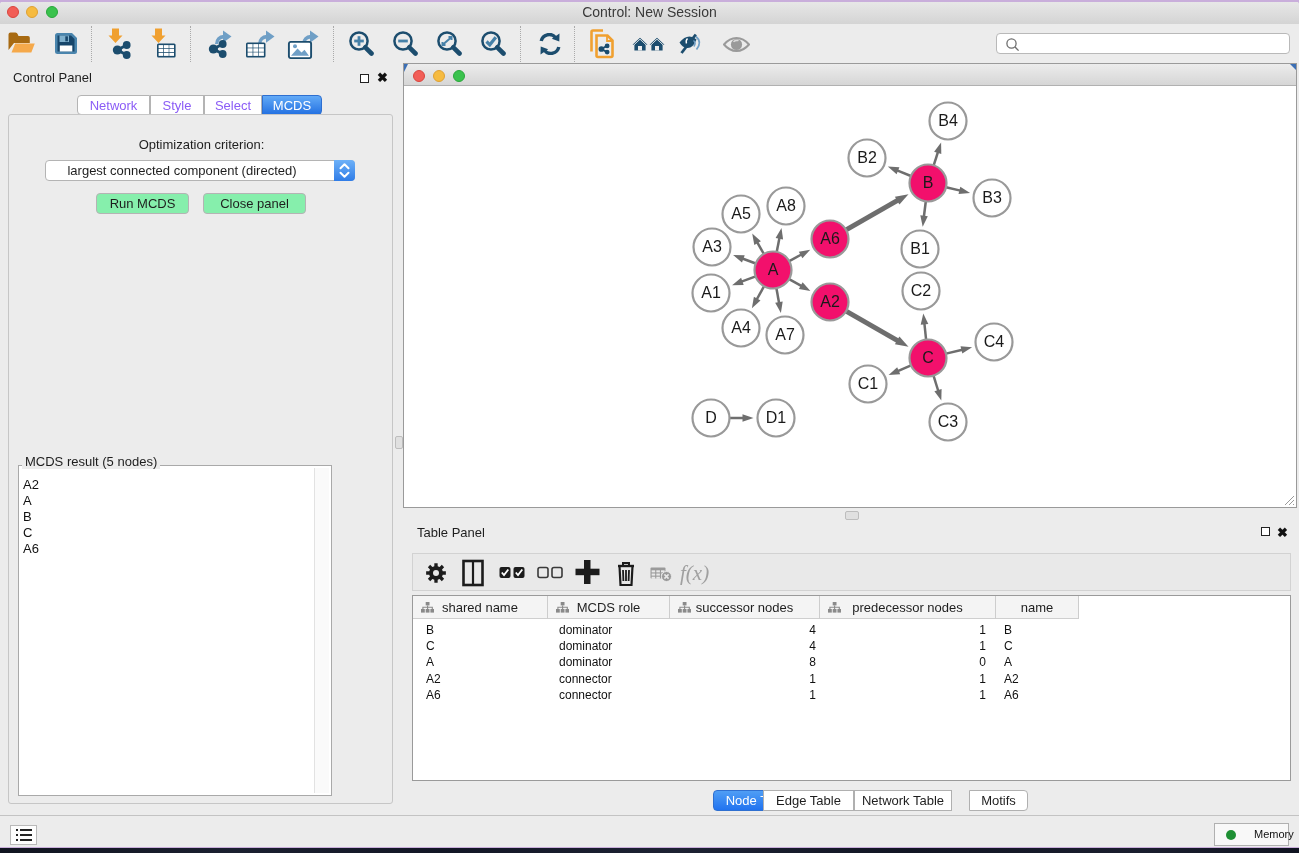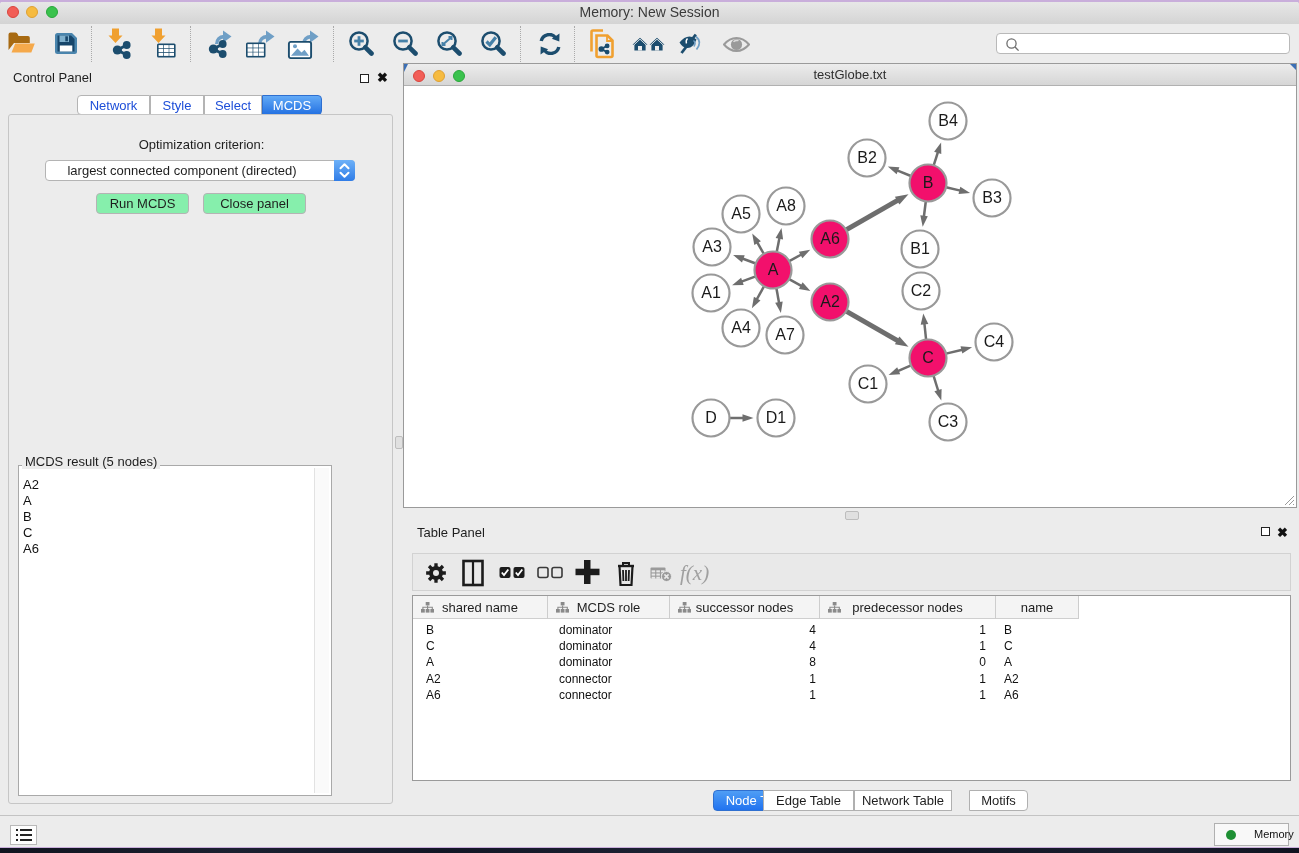--- a/index.html
+++ b/index.html
@@ -17,21 +17,21 @@
 .tl.g { background:#3ac24d; border:0.5px solid #2aa73c; }
 
 #toolbar { position:absolute; left:0; top:24px; width:1299px; height:40px; background:#ececec; }
 .sep { position:absolute; top:2px; height:36px; width:0; border-left:1px dotted #aaa; }
 .ticon { position:absolute; top:4px; }
 #searchbox { position:absolute; left:996px; top:33px; width:294px; height:21px; background:#fff; border:1px solid #b9b9b9; border-radius:4px; }
 
 #cp-title { position:absolute; left:13px; top:70px; font-size:13px; color:#1e1e1e; }
 .float-ic { position:absolute; width:9px; height:9px; border:1.5px solid #222; background:#fff; }
 .close-x { position:absolute; font-size:13px; font-weight:bold; color:#111; }
-.cptab { position:absolute; top:0; height:20px; background:#fff; border:1px solid #b4b4b4; font-size:13px; color:#1d4ed8; text-align:center; line-height:19px; }
+.cptab { position:absolute; top:0; height:20px; background:#fff; border:1px solid #b4b4b4; font-size:13px; color:#8b5cf6; text-align:center; line-height:19px; }
 #cp-body { position:absolute; left:8px; top:114px; width:385px; height:690px; background:#ececec; border:1px solid #c6c6c6; border-radius:3px; }
 #opt-label { position:absolute; left:0; width:385px; top:22px; text-align:center; font-size:13px; color:#1e1e1e; }
 #combo { position:absolute; left:36px; top:45px; width:310px; height:21px; background:#fff; border:1px solid #b4b4b4; border-radius:4px; }
 #combo .ctext { position:absolute; left:0; right:36px; top:2px; text-align:center; font-size:13px; color:#1e1e1e; }
 #combo .stepper { position:absolute; right:-1px; top:-1px; width:21px; height:21px; border-radius:0 4px 4px 0; background:linear-gradient(#6db1f8,#2f7ce7); }
 .btn { position:absolute; height:21px; background:#86efac; border:1px solid #b4b4b4; border-radius:4px; font-size:13px; color:#1e1e1e; text-align:center; line-height:19px; }
 #fieldset { position:absolute; left:9px; top:350px; width:314px; height:331px; background:#fff; border:1px solid #a9a9a9; }
 #fieldset .legend { position:absolute; left:3px; top:-12px; background:#ececec; padding:0 3px; font-size:13px; color:#1e1e1e; }
 #fieldset .item { position:absolute; left:4px; font-size:13px; color:#111; }
 #fieldset .vscroll { position:absolute; right:2px; top:2px; bottom:2px; width:15px; background:#fafafa; border-left:1px solid #e2e2e2; }
@@ -60,21 +60,21 @@
 #membtn .mt { position:absolute; left:29px; top:4px;padding-left:10px; }
 svg { display:block; }
 </style>
 </head>
 <body>
 <div id="app">
   <div id="titlebar">
     <div class="tl r" style="left:7px;"></div>
     <div class="tl y" style="left:26px;"></div>
     <div class="tl g" style="left:46px;"></div>
-    <div class="title">Memory: New Session</div>
+    <div class="title">Control: New Session</div>
   </div>
   <div id="toolbar">
     <div class="sep" style="left:91px;"></div>
       <div class="sep" style="left:190px;"></div>
       <div class="sep" style="left:333px;"></div>
       <div class="sep" style="left:520px;"></div>
       <div class="sep" style="left:574px;"></div>
       <svg class="ticon" style="left:7px; top:7px;" width="29" height="23" viewBox="0 0 29 23">
 <path d="M1.5 19 L1.5 3.5 Q1.5 1.5 3.5 1.5 L8.5 1.5 Q10 1.5 10.6 3 L11.5 5 L21 5 Q22.8 5 22.8 6.8 L22.8 12 L7 12 L1.5 19 Z" fill="#a86a12"></path>
 <path d="M4.5 21.5 L24.3 21.5 L27.8 12.5 L8.2 12.5 Z" fill="#f5a94b"></path>
@@ -255,21 +255,20 @@
       <div class="item" style="top:75px;">A6</div>
       <div class="vscroll"></div>
     </div>
   </div>
 
   <div id="netwin">
     <div class="wtitle">
       <div class="tl r" style="left:9px; top:6px; width:12px; height:12px;"></div>
       <div class="tl y" style="left:29px; top:6px; width:12px; height:12px;"></div>
       <div class="tl g" style="left:49px; top:6px; width:12px; height:12px;"></div>
-      <div class="t">testGlobe.txt</div>
       <svg width="6" height="6" style="position:absolute;right:0;top:0;" viewBox="0 0 6 6">
           <path d="M6 0 L6 6 L0 0 Z" fill="#3b6fb5"></path>
         </svg>
       <svg width="4" height="8" style="position:absolute;left:0;top:0;" viewBox="0 0 4 8">
           <path d="M0 0 L4 0 L0 8 Z" fill="#3b6fb5"></path>
         </svg>
     </div>
     <div id="graph">
         <svg width="896" height="421" viewBox="0 0 896 421" font-family="Liberation Sans, sans-serif">
           <line x1="529.7" y1="77.4" x2="534.0" y2="63.9" stroke="#6e6e6e" stroke-width="2.5"></line>

